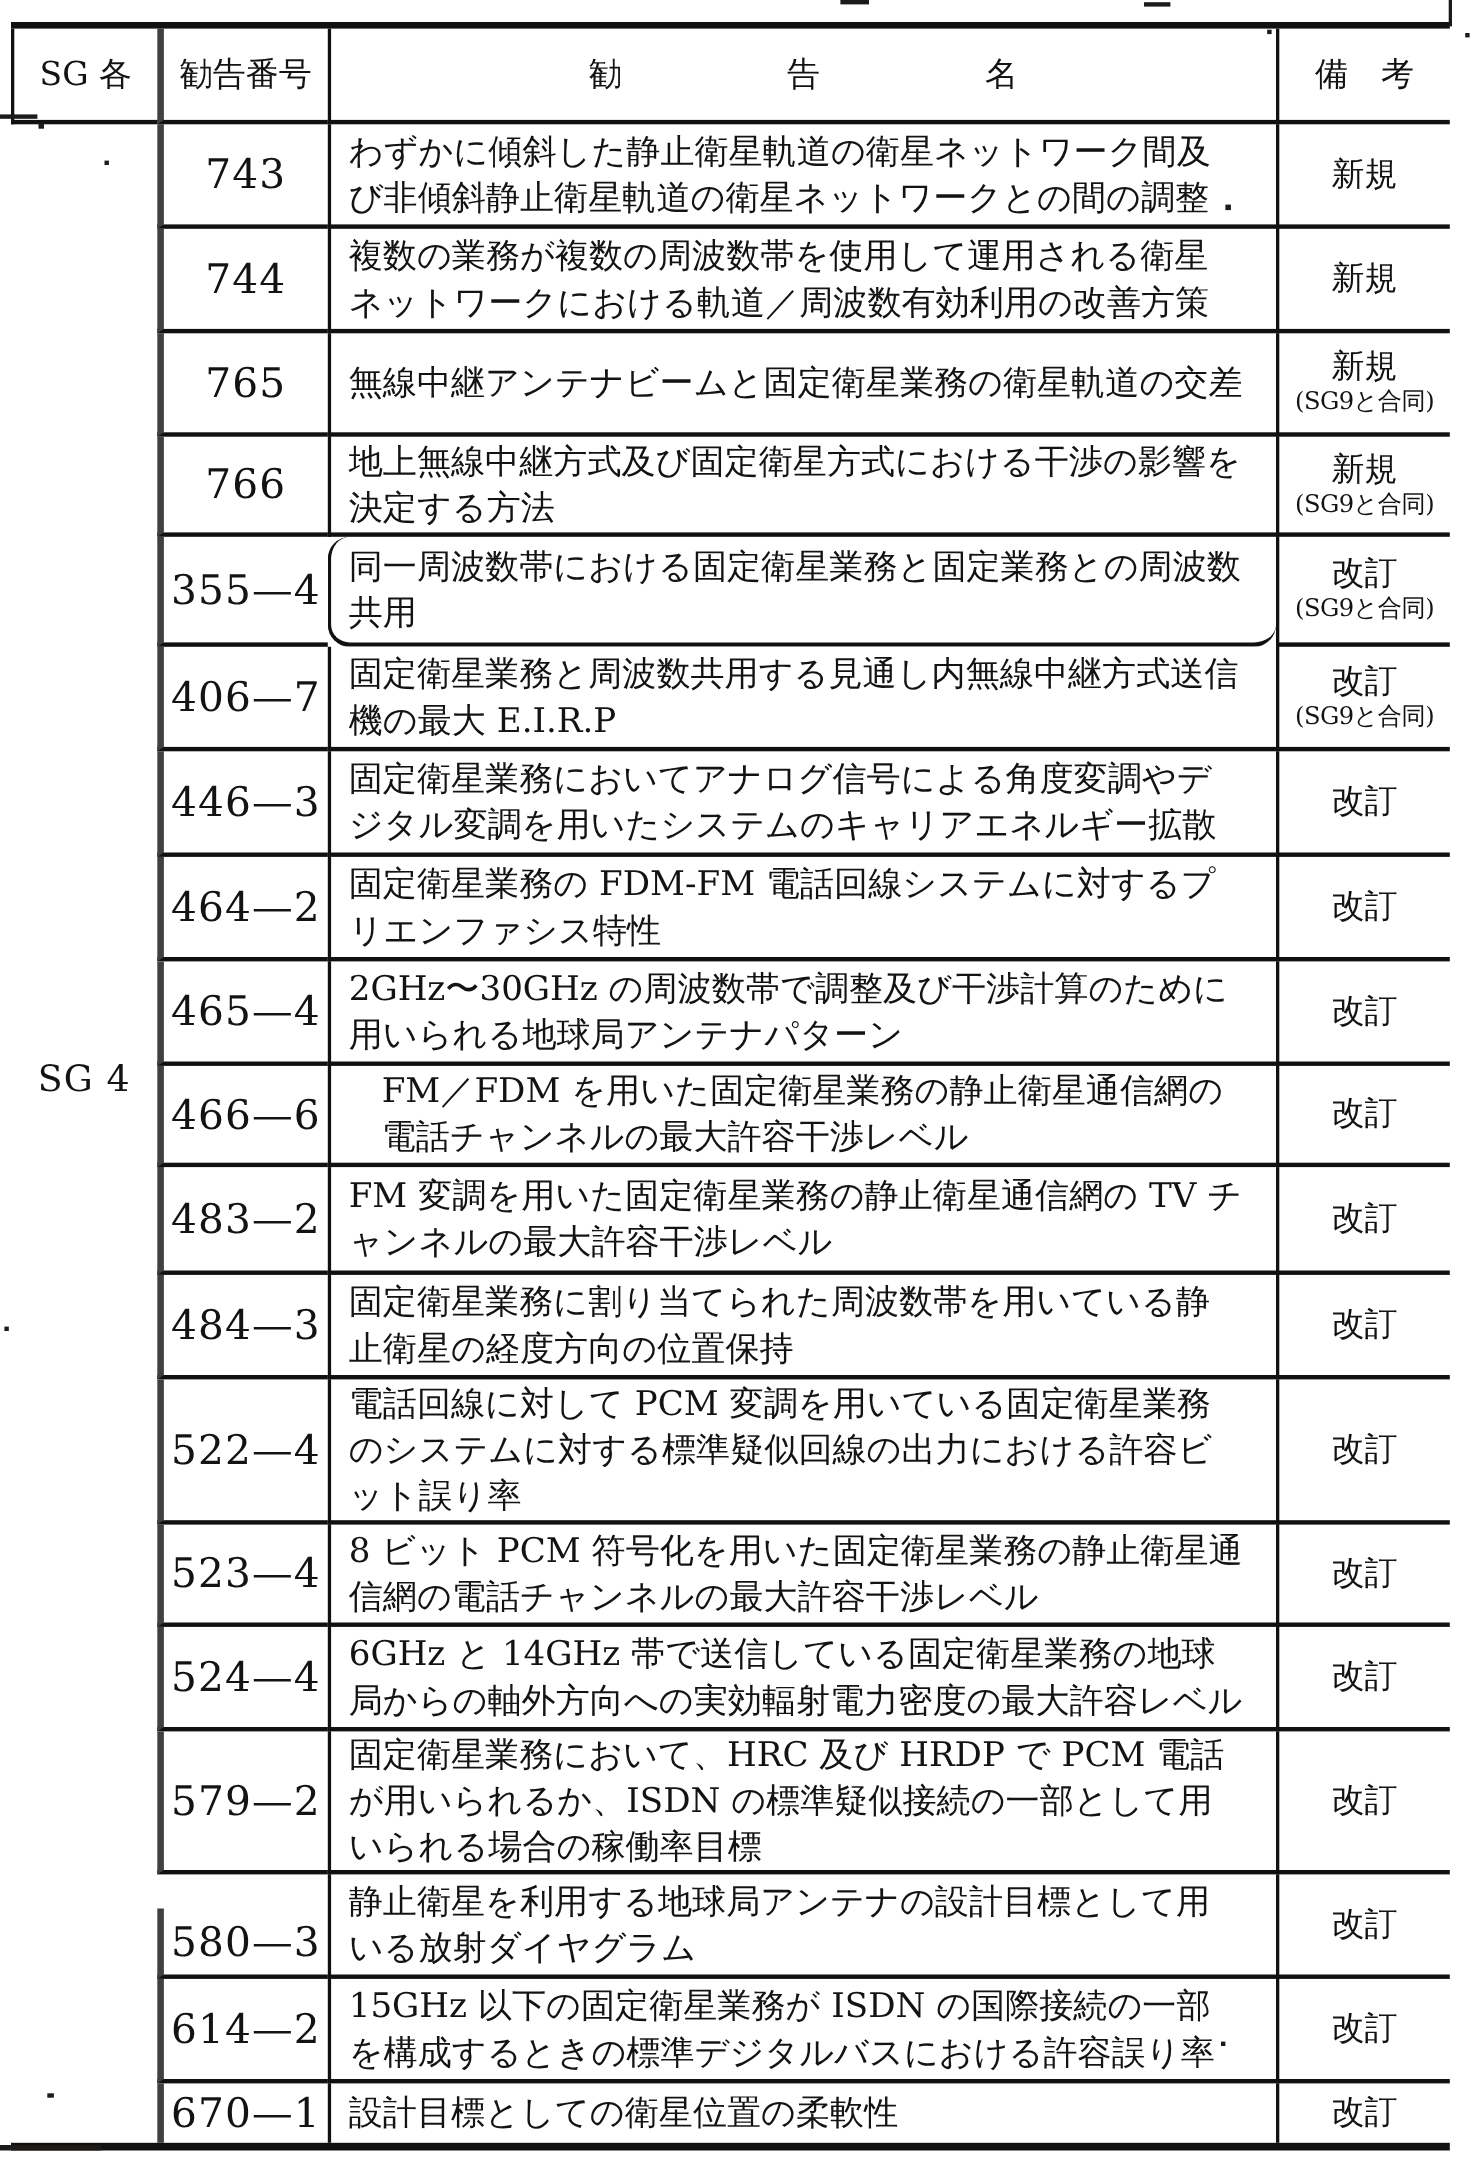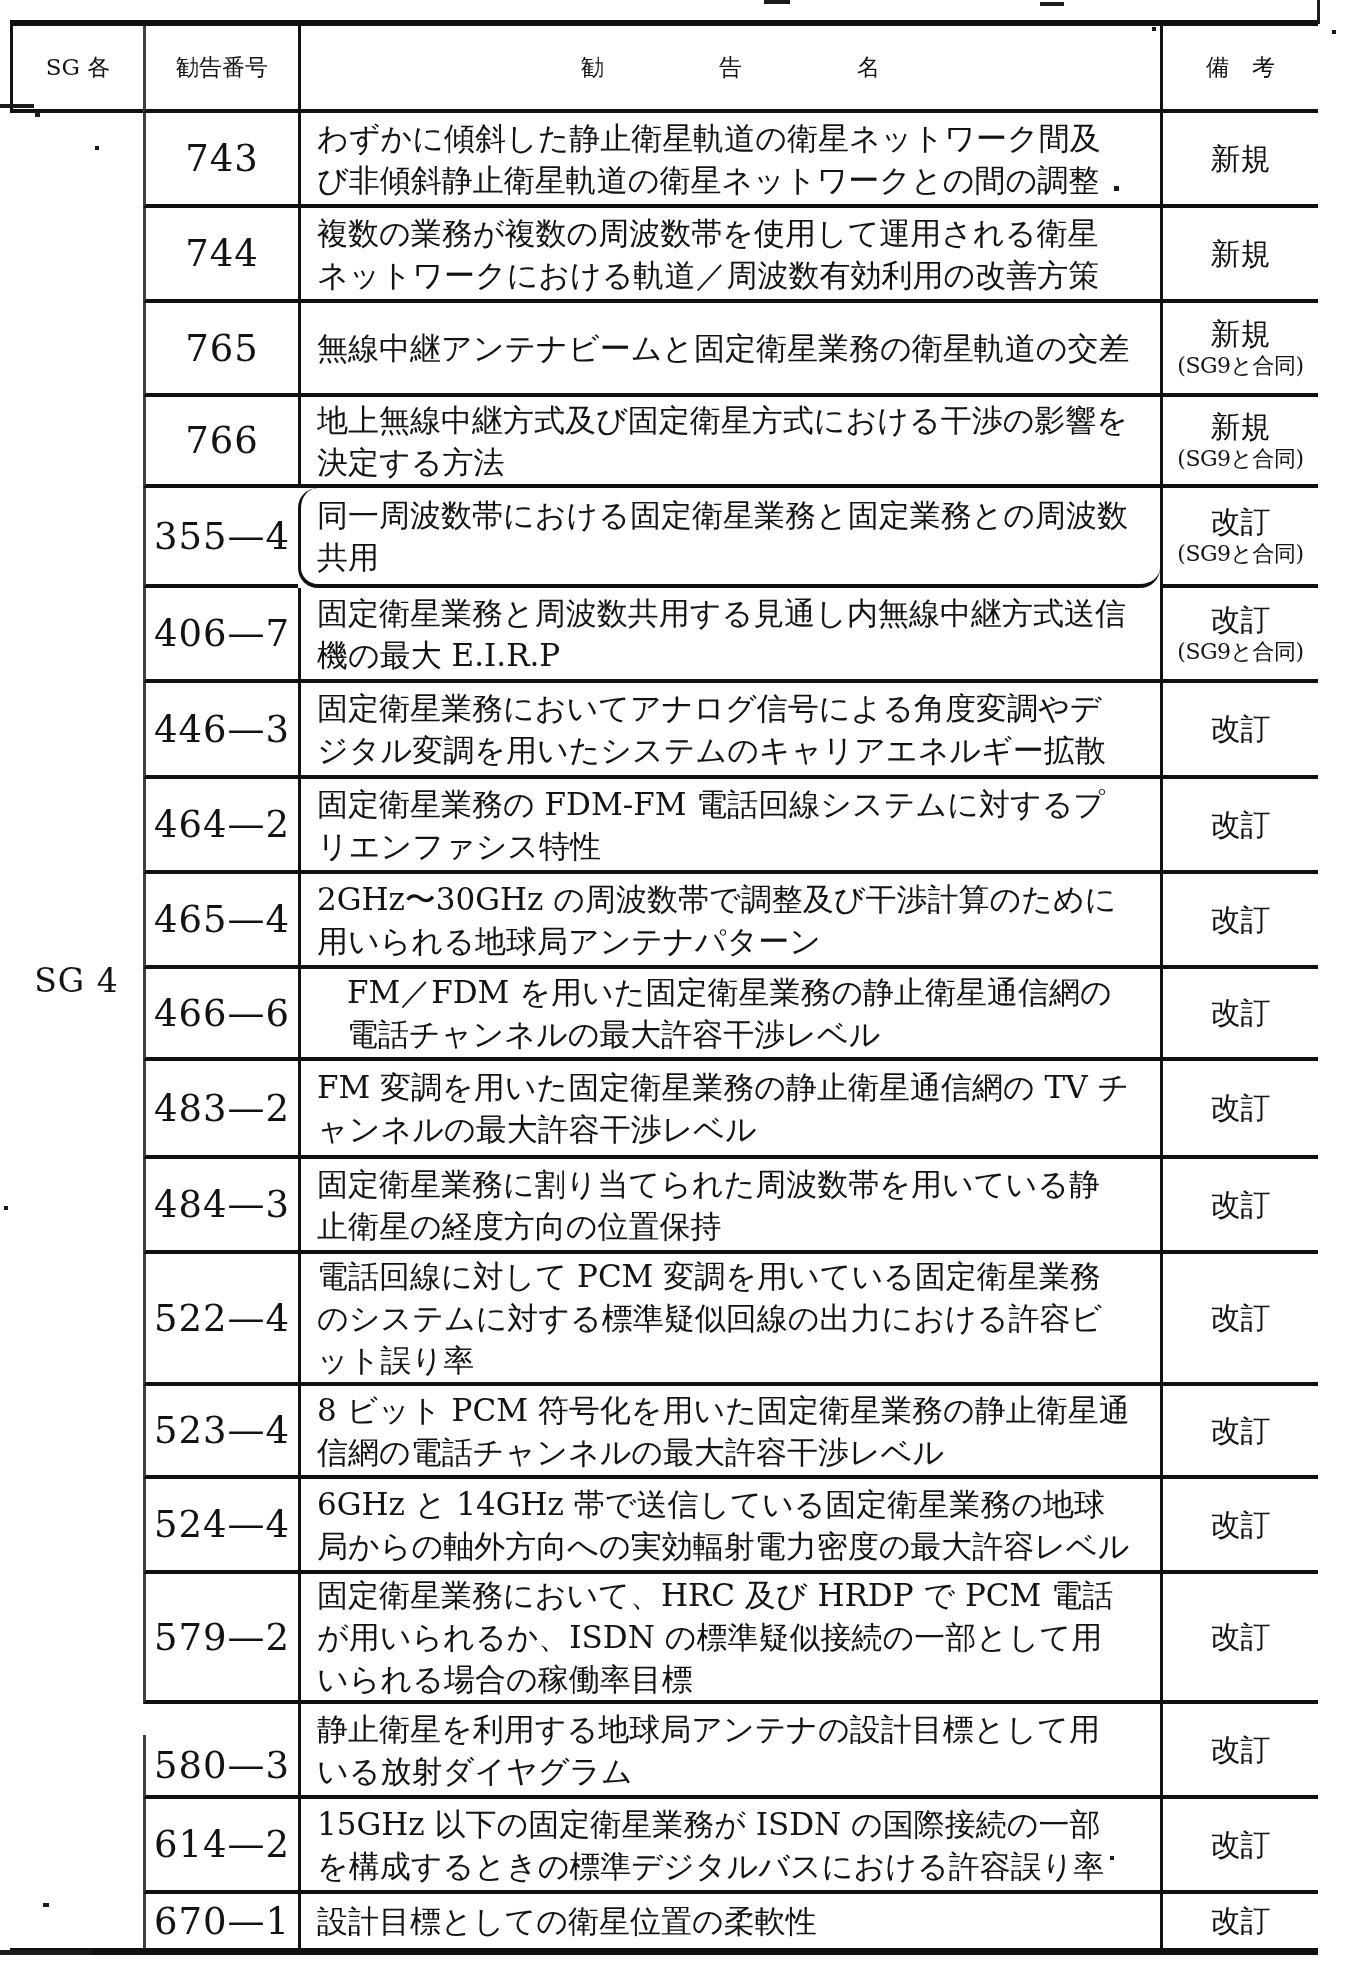--- a/index.html
+++ b/index.html
@@ -17,27 +17,27 @@
     width:1308px;
     display:grid;
     grid-template-columns:133px 155px 862px 158px;
     border-top:6px solid #121110;
     border-bottom:7px solid #121110;
   }
   .cell{box-sizing:border-box;overflow:hidden;}
   
   .hd{
     display:flex;align-items:center;justify-content:center;
-    font-size:23px;
+    font-size:30px;
     border-bottom:4px solid #121110;
     white-space:pre;
   }
   .hd-sg{border-left:3px solid #121110;}
   
-  .colno{border-left:3px solid #404040;}
+  .colno{border-left:6px solid #404040;}
   .colname{border-left:3px solid #121110;}
   .colremark{border-left:3px solid #121110;}
   
   .sg-cell{
     grid-column:1;grid-row:2 / 21;
     display:flex;align-items:center;justify-content:center;
     padding-bottom:100px;
     font-size:33px;
     letter-spacing:1px;
   }

